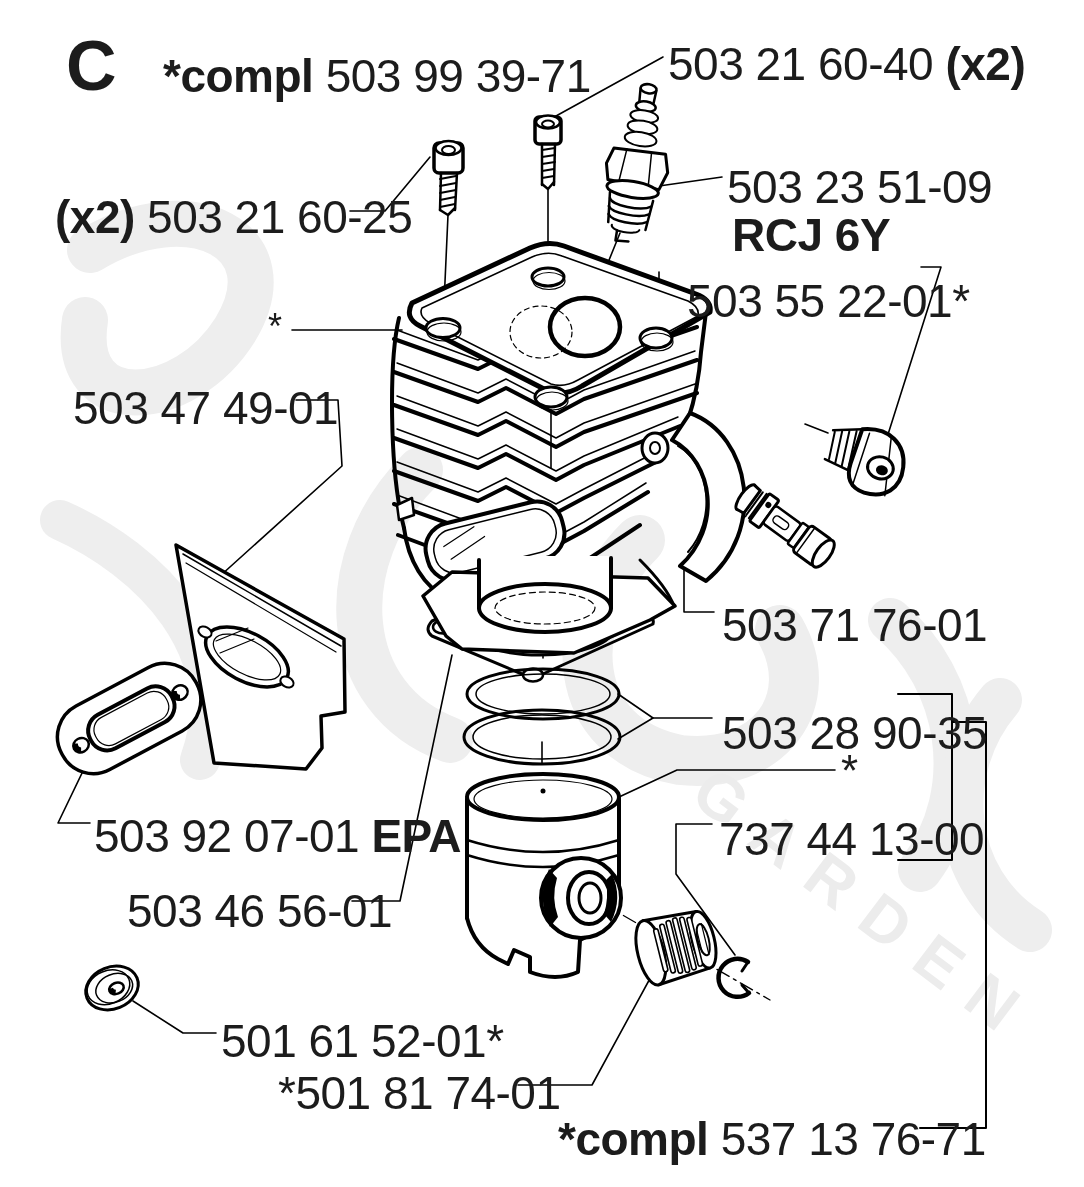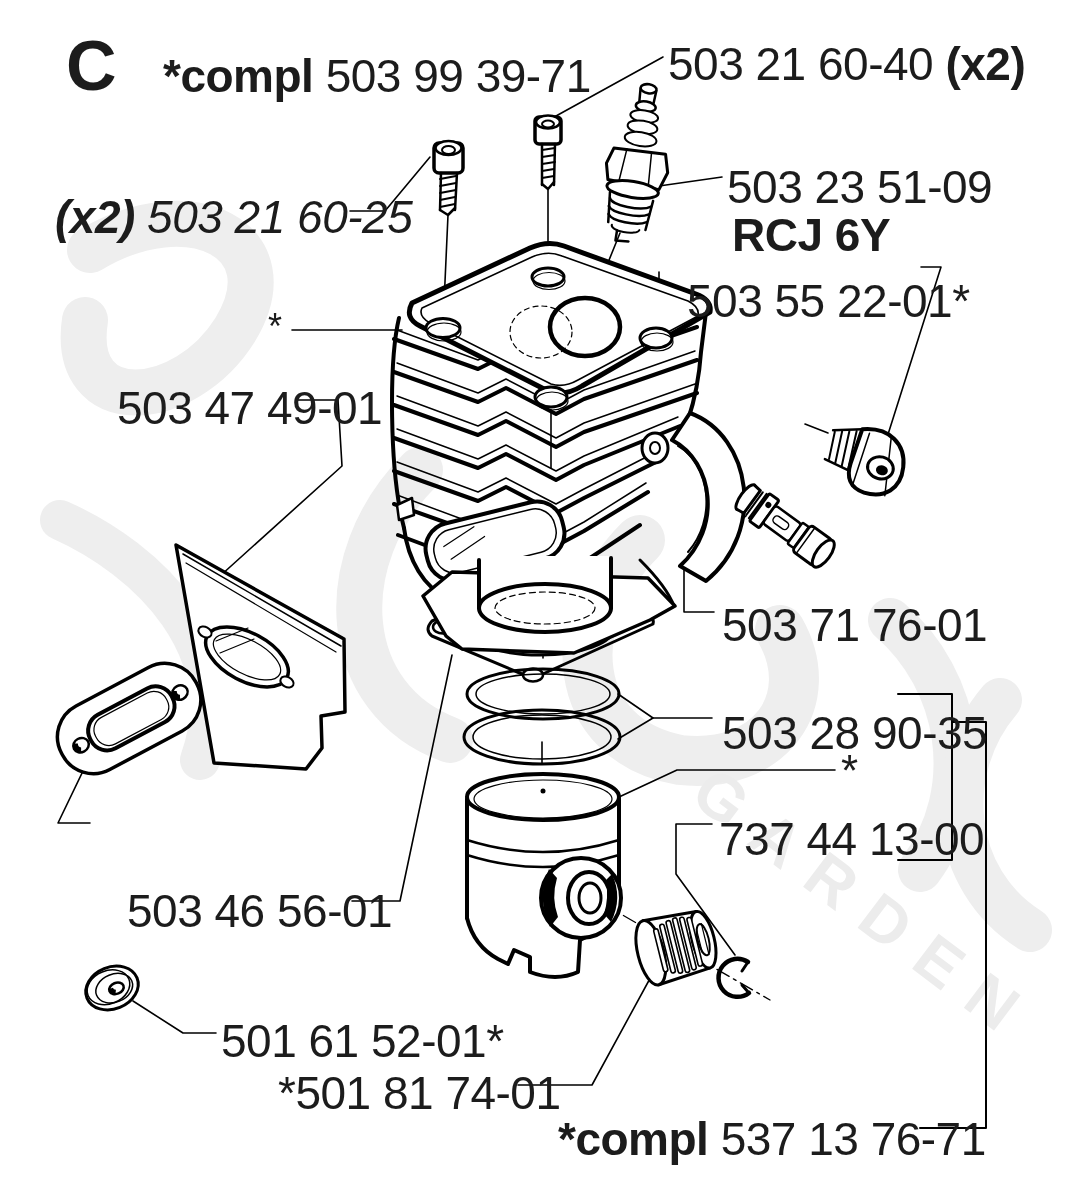--- a/index.html
+++ b/index.html
@@ -291,43 +291,46 @@
   <div class="lbl sec" style="left:66px;top:30px;">C</div>
 
   <div class="lbl" style="left:163px;top:52px;">
     <span class="b">*compl</span>&nbsp;<span>503 99 39-71</span>
   </div>
 
   <div class="lbl" style="left:668px;top:40px;">
     <span>503 21 60-40</span>&nbsp;<span class="b">(x2)</span>
   </div>
 
-  <div class="lbl" style="left:55px;top:193px;font-style:italic;">
+  <div class="lbl" style="left:55px;top:193px;">
     <span class="b">(x2)</span>&nbsp;<span>503 21 60-25</span>
   </div>
 
   <div class="lbl" style="left:727px;top:163px;">
     <div>503 23 51-09</div>
     <div class="b" style="margin-left:5px;">RCJ 6Y</div>
   </div>
 
   <div class="lbl" style="left:687px;top:233px;margin-top:44px;">503 55 22-01*</div>
 
   <div class="lbl star-sm" style="left:268px;top:308px;">*</div>
 
-  <div class="lbl" style="left:73px;top:384px;margin-left:44px;">503 47 49-01</div>
+  <div class="lbl" style="left:73px;top:384px;">503 47 49-01</div>
 
   <div class="lbl" style="left:722px;top:601px;">503 71 76-01</div>
 
   <div class="lbl" style="left:722px;top:709px;">503 28 90-35</div>
 
   <div class="lbl star" style="left:841px;top:748px;">*</div>
 
   <div class="lbl" style="left:719px;top:815px;">737 44 13-00</div>
 
+  <div class="lbl" style="left:94px;top:812px;">
+    <span>503 92 07-01</span>&nbsp;<span class="b">EPA</span>
+  </div>
 
   <div class="lbl" style="left:127px;top:887px;">503 46 56-01</div>
 
   <div class="lbl" style="left:221px;top:1017px;">501 61 52-01*</div>
 
   <div class="lbl" style="left:278px;top:1069px;">*501 81 74-01</div>
 
   <div class="lbl" style="left:558px;top:1115px;">
     <span class="b">*compl</span>&nbsp;<span>537 13 76-71</span>
   </div>

